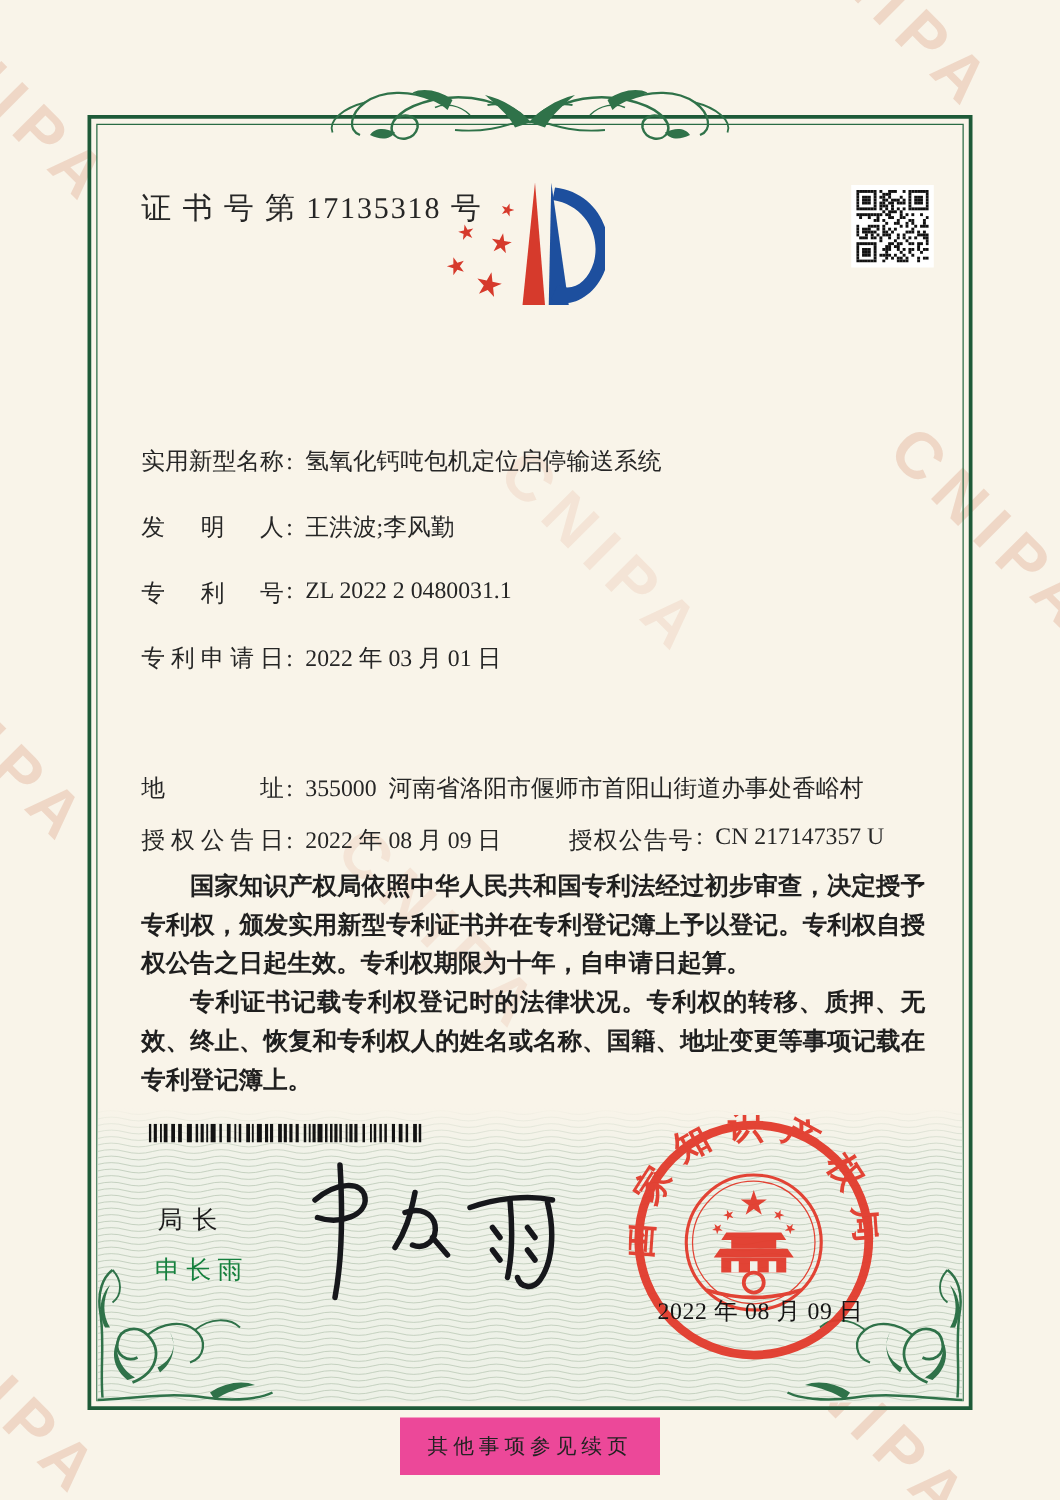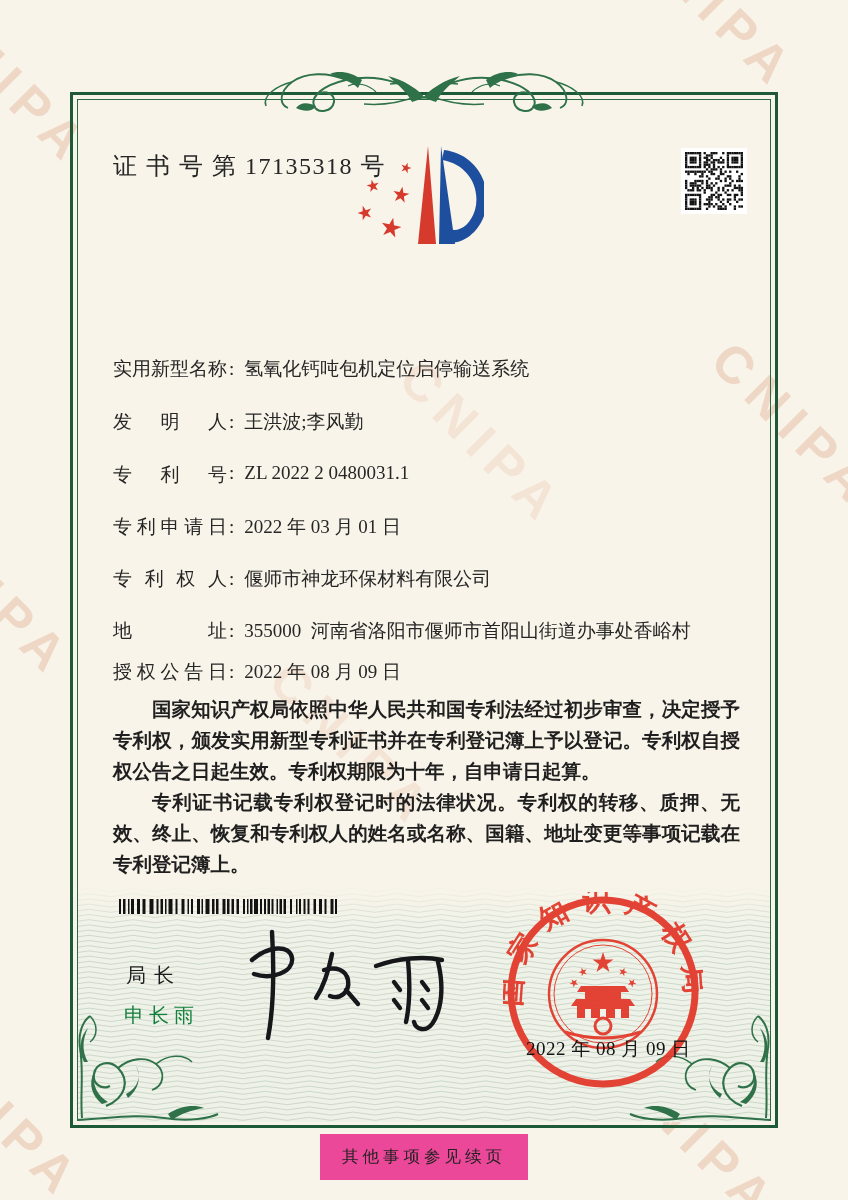--- a/index.html
+++ b/index.html
@@ -497,28 +497,28 @@
   </div>
   <div class="frow" style="top:409px">
     <span class="flabel">发明人</span><span class="colon">:</span><span class="fval">王洪波;李风勤</span>
   </div>
   <div class="frow" style="top:462px">
     <span class="flabel">专利号</span><span class="colon">:</span><span class="fval">ZL 2022 2 0480031.1</span>
   </div>
   <div class="frow" style="top:514px">
     <span class="flabel">专利申请日</span><span class="colon">:</span><span class="fval">2022 年 03 月 01 日</span>
   </div>
-  <div class="frow" style="top:566px">
-    <span class="flabel">专利权人</span><span class="colon">:</span><span class="fval">偃师市神龙环保材料有限公司</span>
-  </div>
   <div class="frow" style="top:618px">
     <span class="flabel">地址</span><span class="colon">:</span><span class="fval">355000  河南省洛阳市偃师市首阳山街道办事处香峪村</span>
   </div>
   <div class="frow" style="top:659px">
     <span class="flabel">授权公告日</span><span class="colon">:</span><span class="fval">2022 年 08 月 09 日</span>
+    <span class="grp2">
+      <span class="flabel natural">授权公告号</span><span class="colon">:</span><span class="fval">CN 217147357 U</span>
+    </span>
   </div>
 
   <div class="paras">
     <p>国家知识产权局依照中华人民共和国专利法经过初步审查，决定授予专利权，颁发实用新型专利证书并在专利登记簿上予以登记。专利权自授权公告之日起生效。专利权期限为十年，自申请日起算。</p>
     <p>专利证书记载专利权登记时的法律状况。专利权的转移、质押、无效、终止、恢复和专利权人的姓名或名称、国籍、地址变更等事项记载在专利登记簿上。</p>
   </div>
 
   <div class="barcode">
     <svg id="barcode" width="218" height="15" viewBox="0 0 218 15">
         <rect x="0.0" y="0" width="2" height="15"></rect>

